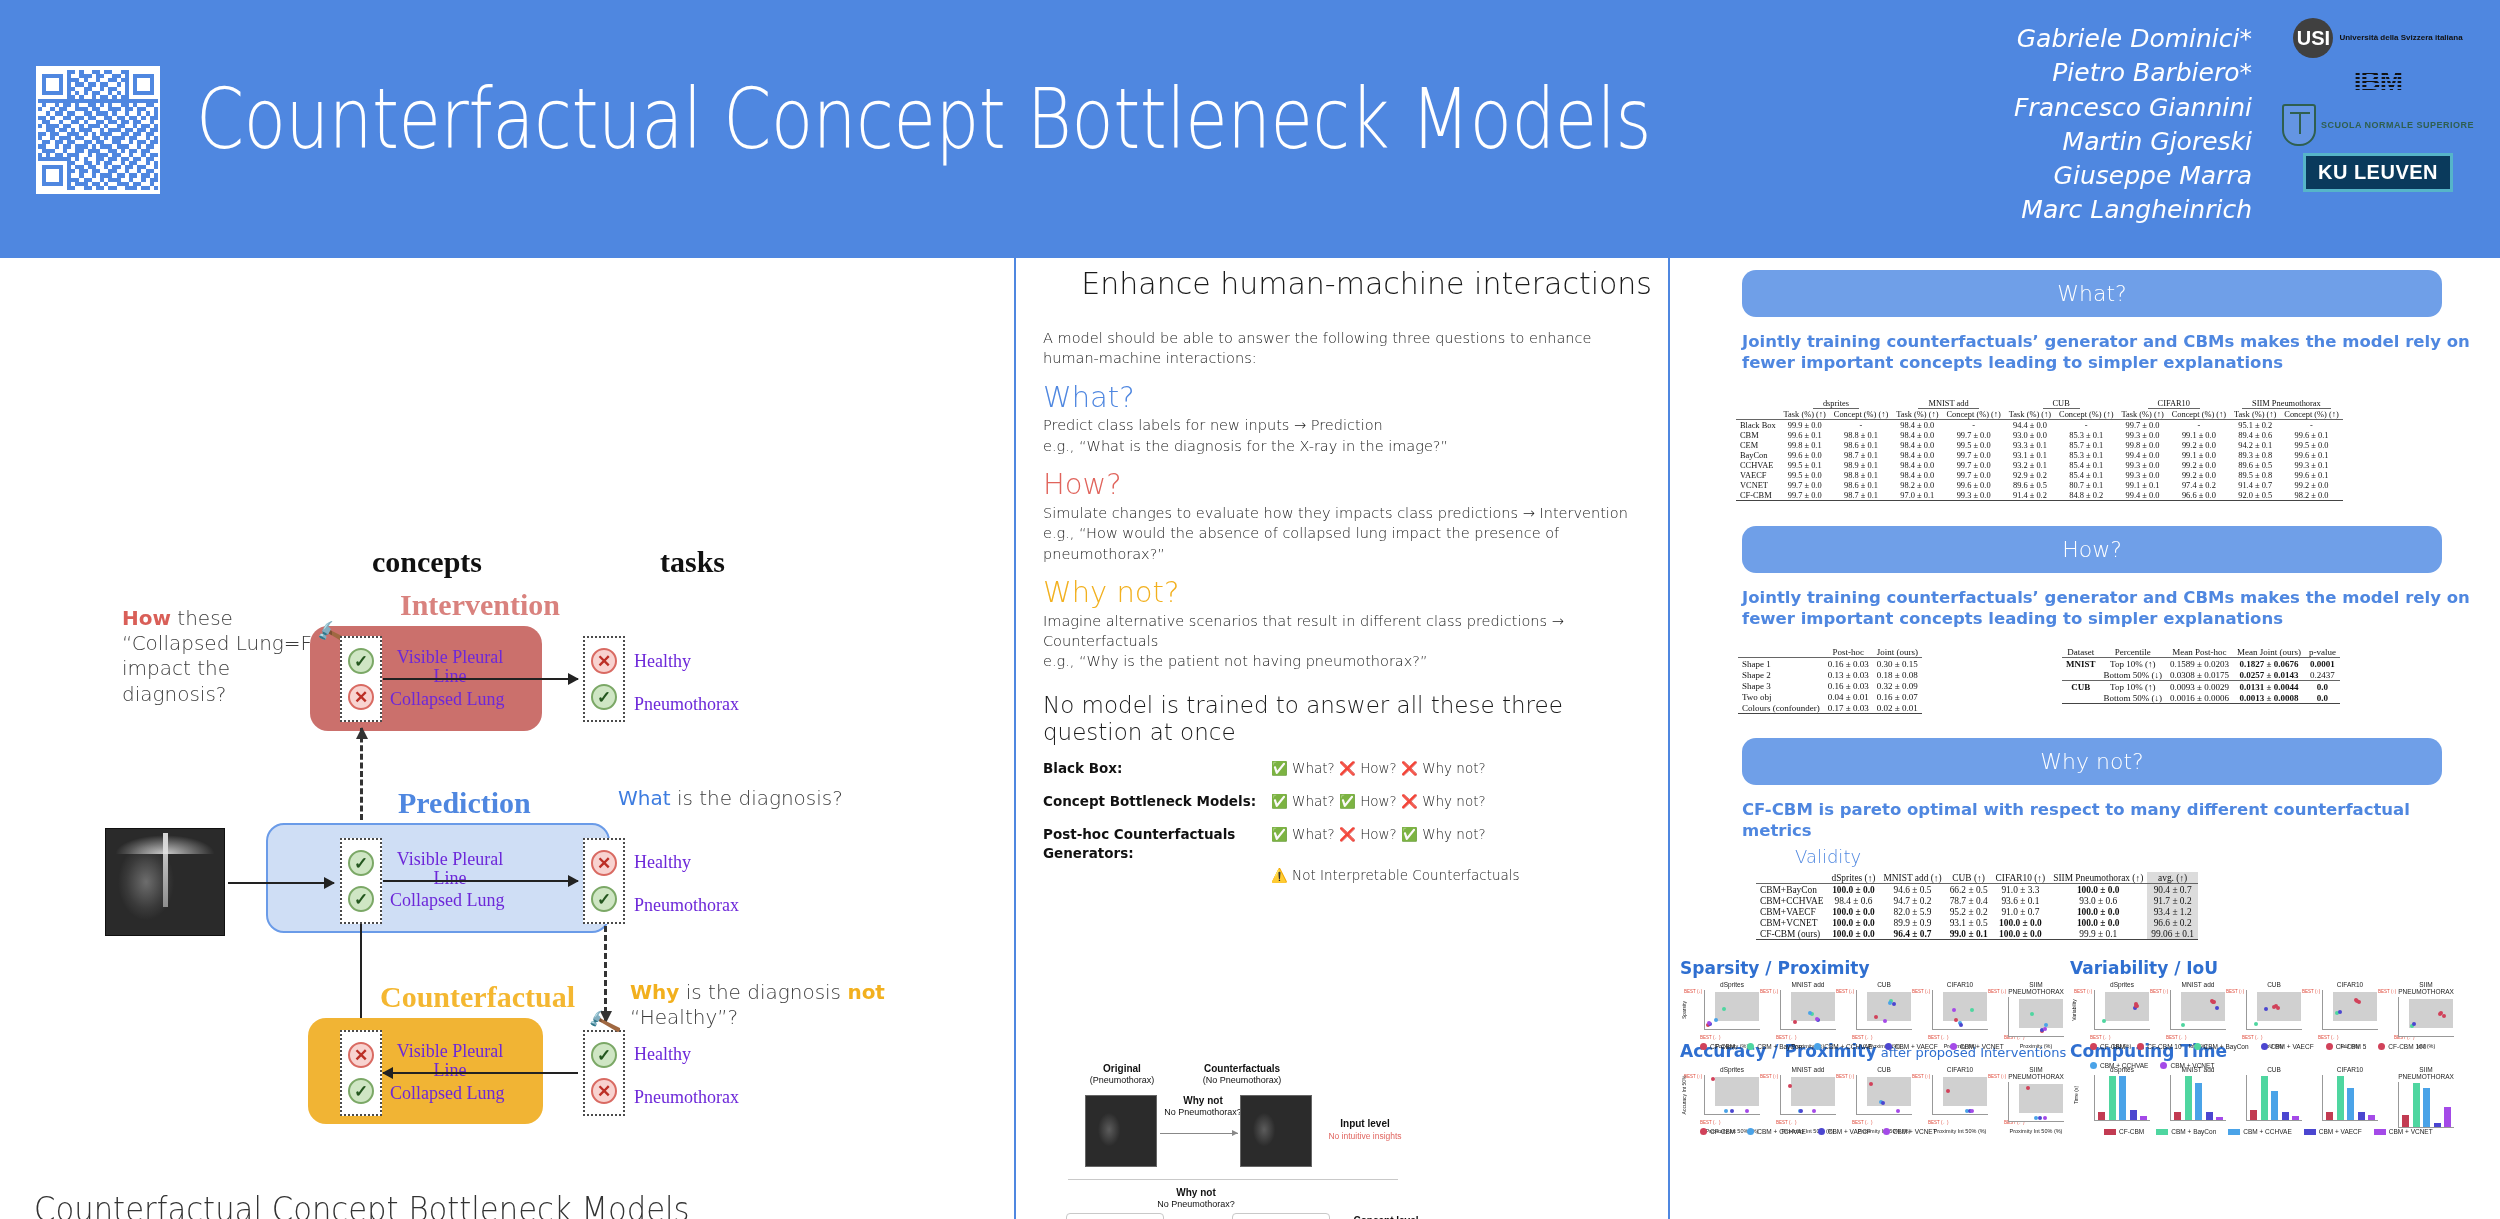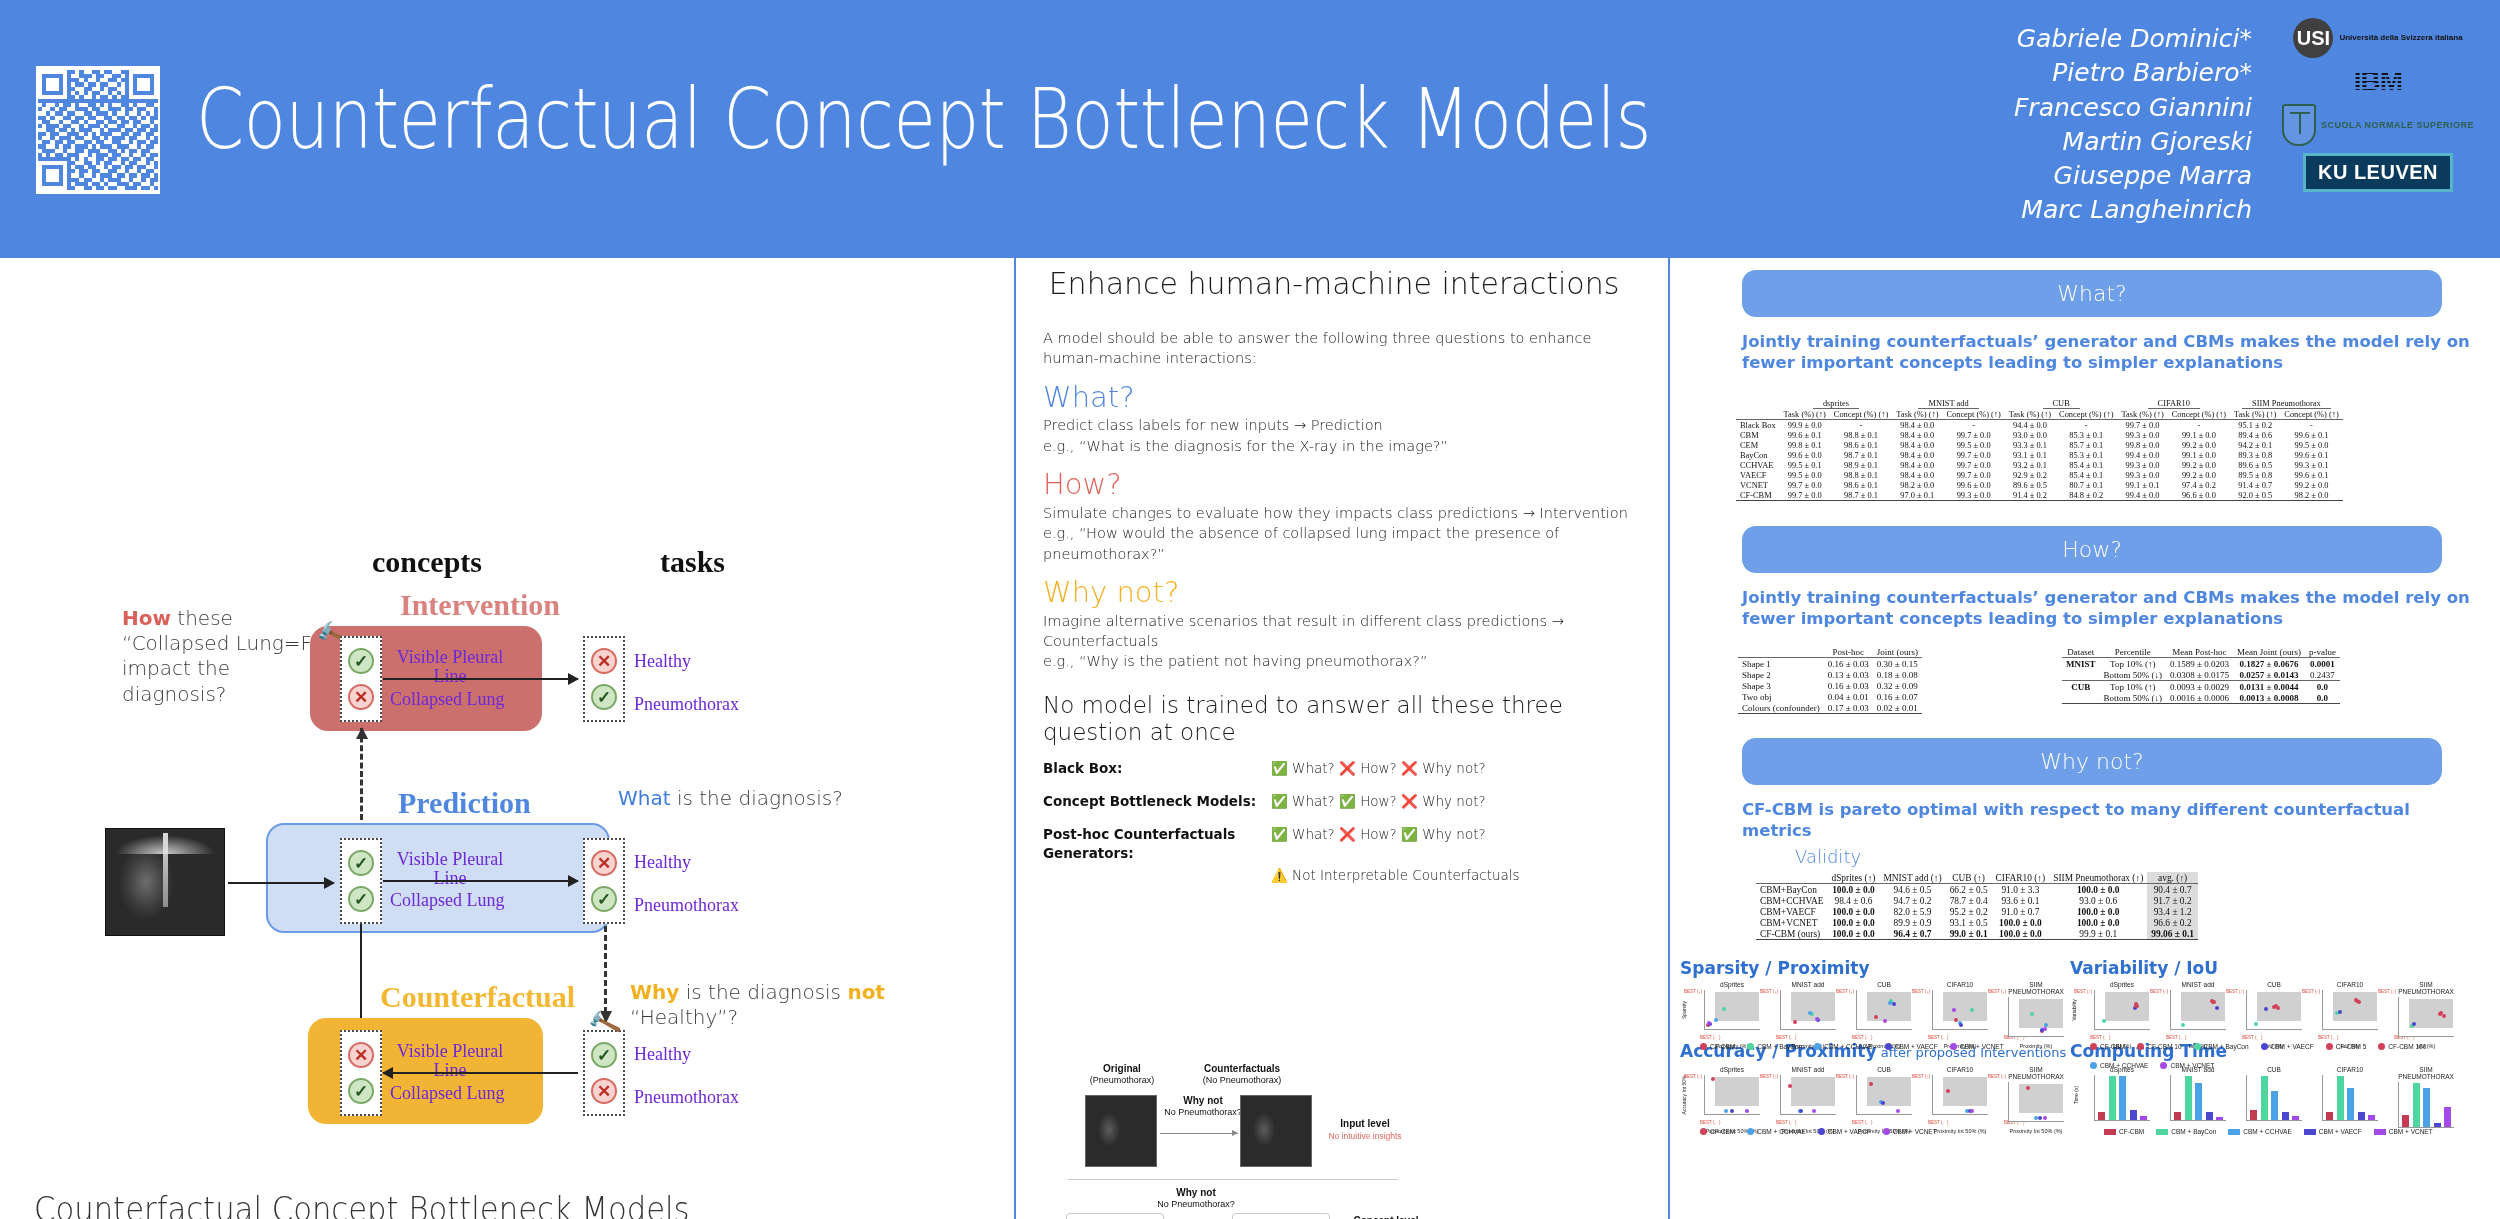--- a/index.html
+++ b/index.html
@@ -184,21 +184,21 @@
   .bottom-statement {
     position:absolute; left:34px; top: 930px; width: 980px;
     font-family:"DejaVu Sans", sans-serif; font-weight:300;
     font-size: 33px; color:#333; line-height:1.32;
     transform: scaleX(0.93); transform-origin: left top;
   }
 
   
   .col-mid { position:absolute; left:1016px; top:0; width:652px; height:961px; }
   .mid-title {
-    position:absolute; left:0; top: 8px; width:636px; text-align:center;
+    position:absolute; left:0; top: 8px; width:636px; text-align:right;
     font-family:"DejaVu Sans", sans-serif; font-weight:300; font-size:30px; color:#1a1a1a;
   }
   .mid-body {
     position:absolute; left: 27px; top: 70px; width: 600px;
     font-family:"DejaVu Sans", sans-serif; font-weight:300;
     font-size: 14.5px; line-height: 1.4; color:#1a1a1a;
   }
   .qh { font-size: 29px; font-weight:300; line-height:1.1; margin-top:13px; }
   .qh.what { color:#4f87e0; }
   .qh.how  { color:#e0635b; }
@@ -1014,21 +1014,21 @@
               <td class="num" style="font-weight: bold;">100.0 ± 0.0</td>
               <td class="num shade">96.6 ± 0.2</td>
             </tr>
             <tr class="rule-bot">
               <td class="rowname">CF-CBM (ours)</td>
               <td class="num" style="font-weight: bold;">100.0 ± 0.0</td>
               <td class="num" style="font-weight: bold;">96.4 ± 0.7</td>
               <td class="num" style="font-weight: bold;">99.0 ± 0.1</td>
               <td class="num" style="font-weight: bold;">100.0 ± 0.0</td>
               <td class="num">99.9 ± 0.1</td>
-              <td class="num shade" style="font-weight: bold;">99.06 ± 0.1</td>
+              <td class="num shade" style="font-weight: normal;">99.06 ± 0.1</td>
             </tr>
           </tbody>
       </table>
 
       <div class="metric-title" style="left: 10px; top: 700px;">
         <span>Sparsity / Proximity</span>
       </div>
       <div class="metric-title" style="left: 400px; top: 700px;">
         <span>Variability / IoU</span>
       </div>

